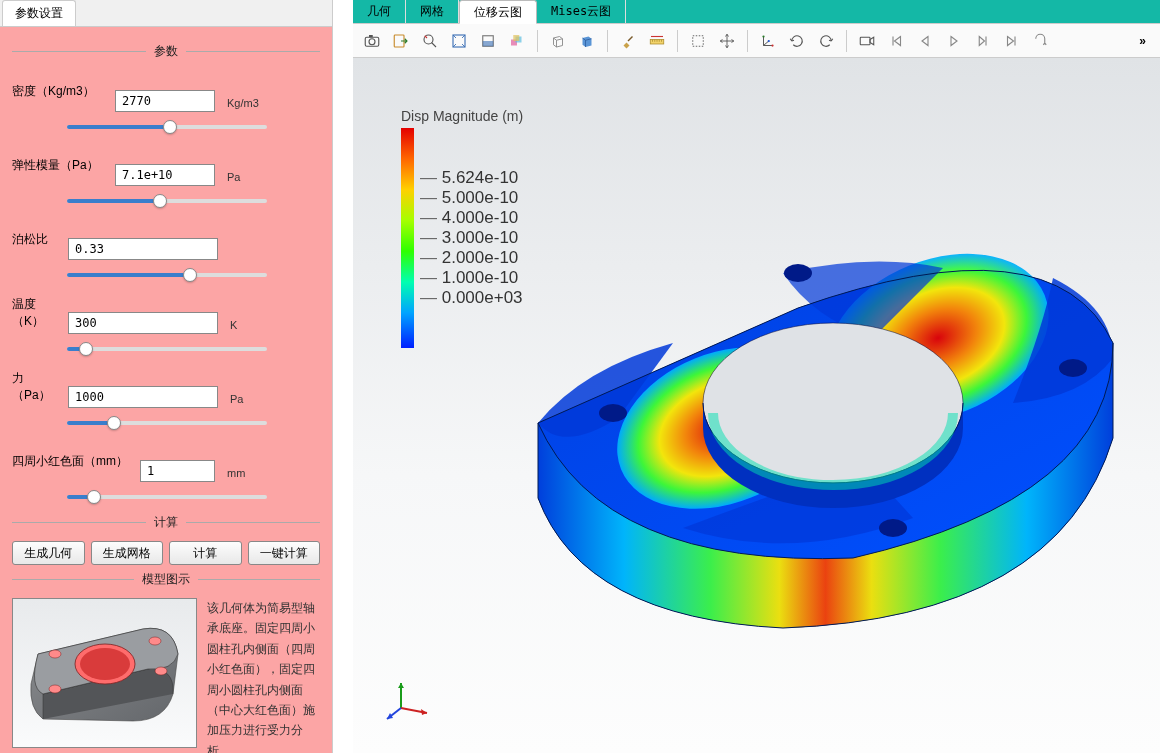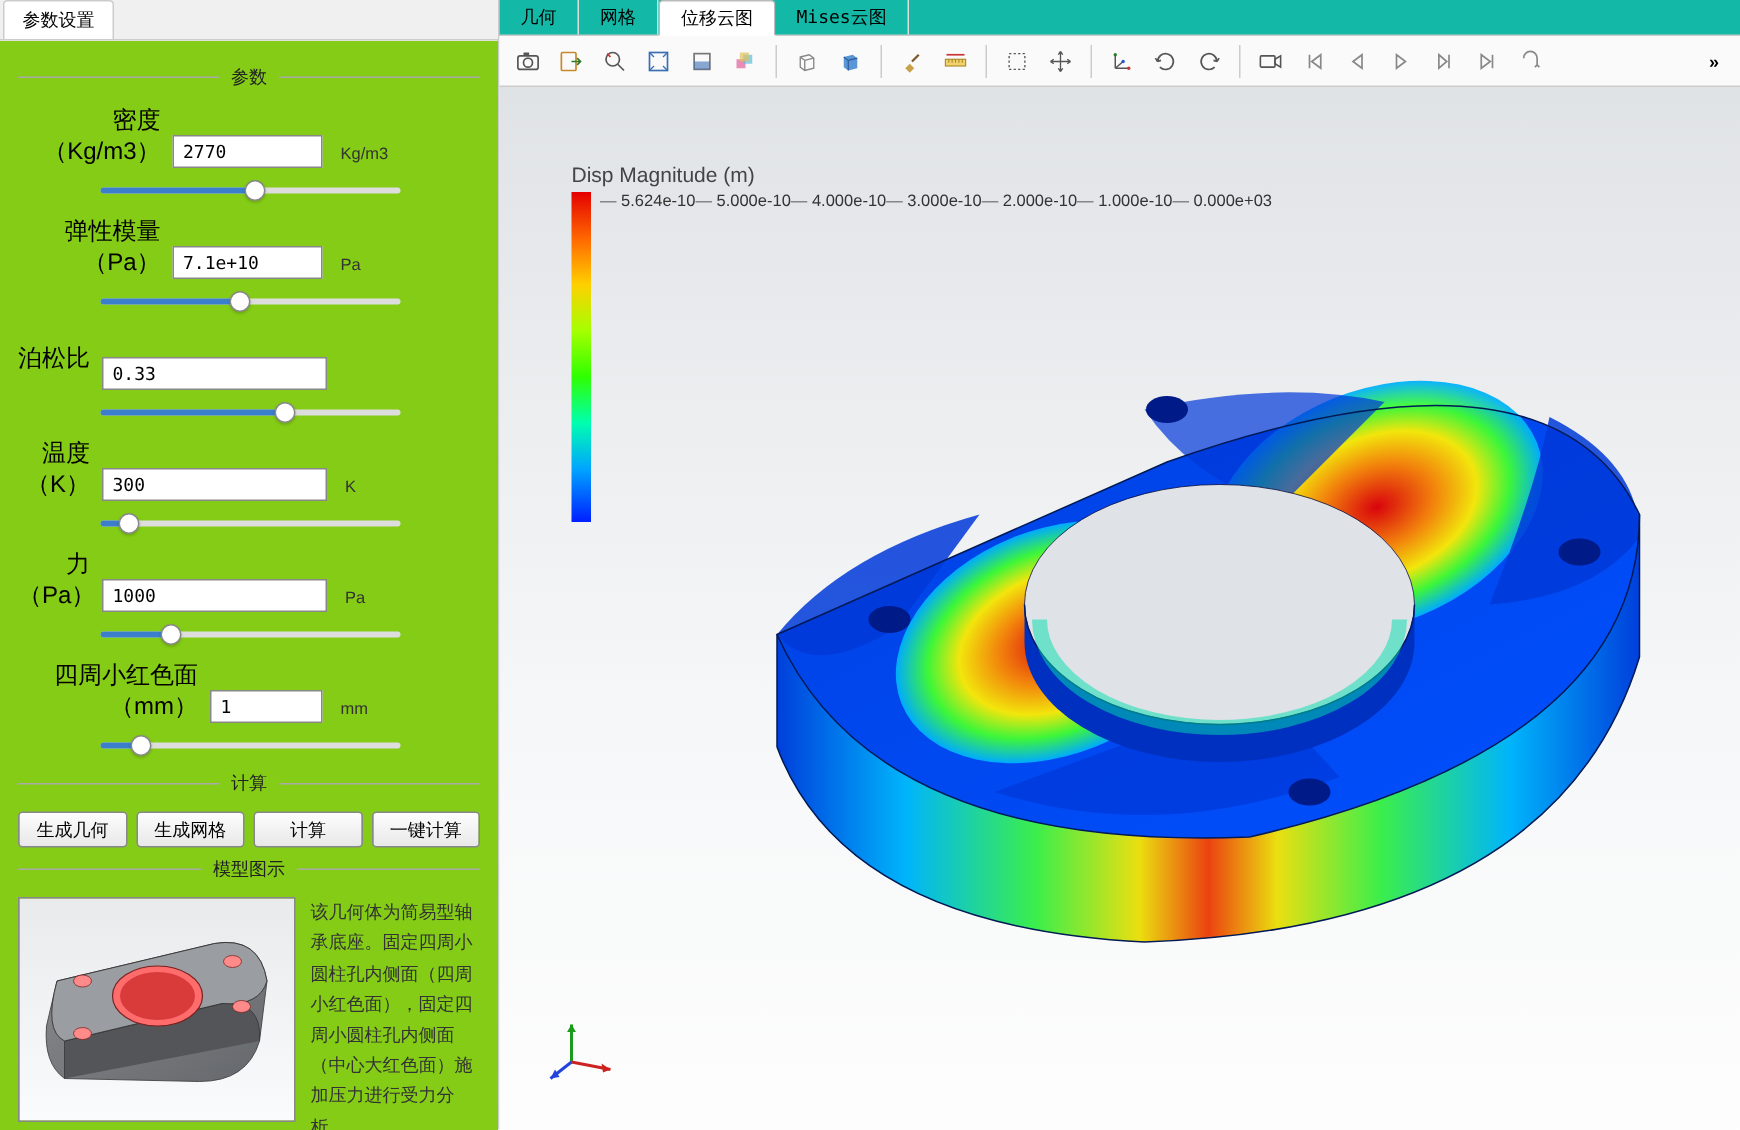--- a/index.html
+++ b/index.html
@@ -6,21 +6,21 @@
     body {
       font-family: "Microsoft YaHei", Arial, sans-serif;
       font-size: 12px;
       background: #fff;
       width: 1160px;
       height: 753px;
       display: flex;
       flex-direction: column;
       overflow: hidden;
     }
-    .top-area { display: flex; height: 100%; }
+    .top-area { display: flex; height: 100%; gap: 20px; }
     .left-panel {
       width: 333px;
       border-right: 1px solid #ccc;
       display: flex;
       flex-direction: column;
       background: #f5f5f5;
     }
     .tab-header {
       height: 26px;
       display: flex;
@@ -31,21 +31,21 @@
       padding: 4px 12px;
       border: 1px solid #ccc;
       border-bottom: none;
       background: #fff;
       border-radius: 3px 3px 0 0;
       font-size: 12px;
       margin-left: 2px;
     }
     .left-content {
       flex: 1;
-      background: #84cc16;
+      background: #fca5a5;
       border-top: 1px solid #ccc;
       padding: 10px 12px;
       overflow: auto;
     }
     .section-header {
       display: flex;
       align-items: center;
       margin: 6px 0 10px 0;
       font-size: 12px;
       color: #222;
@@ -59,22 +59,22 @@
       padding: 0 8px;
     }
     .param-row {
       display: flex;
       align-items: center;
       margin-bottom: 6px;
       gap: 8px;
     }
     .param-row label {
       width: 95px;
-      text-align: right;
-      font-size: 16px;
+      text-align: left;
+      font-size: 12px;
     }
     .param-row label.narrow { width: 48px; }
     .param-row input[type="text"] {
       width: 100px;
       height: 22px;
       border: 1px solid #888;
       padding: 2px 6px;
       font-family: monospace;
       font-size: 12px;
       margin-top: 20px;
@@ -231,23 +231,23 @@
     }
     .legend-bar {
       width: 13px;
       background: linear-gradient(to bottom,
         #e40000 0%, #ff6600 14%, #ffd000 28%, #a6ff00 42%,
         #2fff00 56%, #00ffb0 70%, #00a4ff 84%, #001fff 100%);
       margin-right: 6px;
     }
     .legend-labels {
       display: flex;
-      flex-direction: row;
-      justify-content: space-between;
-      font-size: 11px;
+      flex-direction: column;
+      justify-content: center;
+      font-size: 17px;
       font-family: Arial, sans-serif;
       color: #333;
     }
     .legend-labels div::before {
       content: "— ";
       color: #666;
     }
     .triad {
       position: absolute;
       bottom: 30px; left: 30px;

